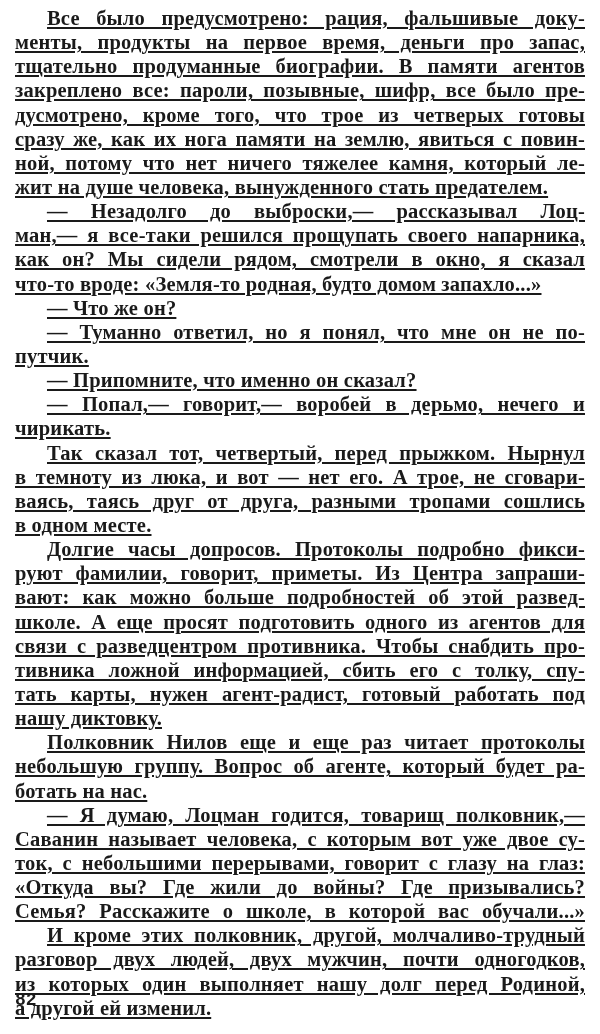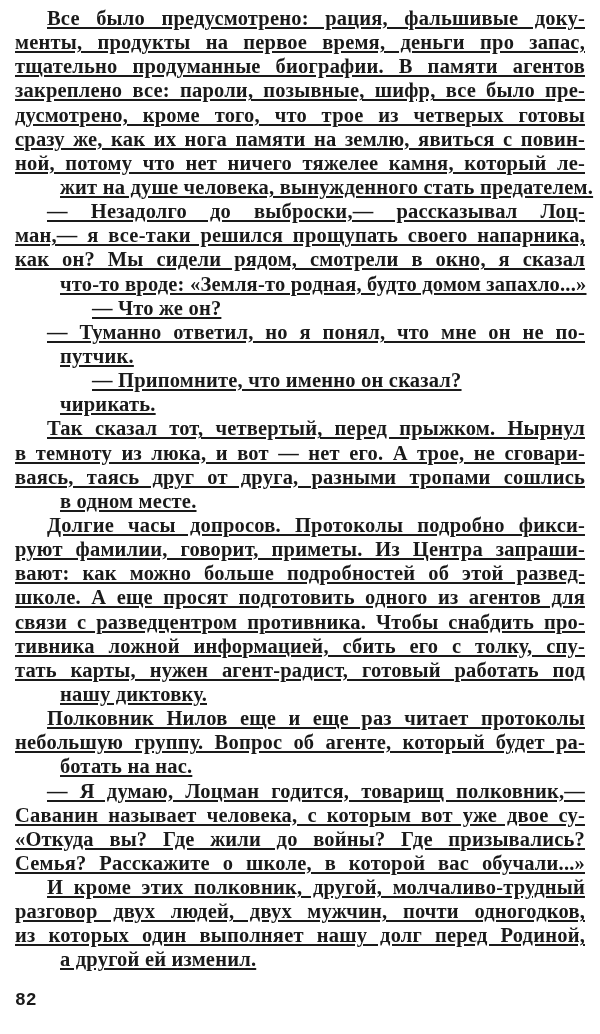--- a/index.html
+++ b/index.html
@@ -30,21 +30,20 @@
       text-align-last: justify;
       letter-spacing: 0.2px;
       font-weight: 600;
       text-decoration: underline;
     }
     .line.indent {
       padding-left: 32px;
     }
     .line.last {
       text-align-last: left;
-      margin-left: 45px;
     }
     .page-number {
       position: absolute;
       left: 15px;
       top: 990px;
       font-size: 18px;
       font-weight: 600;
       font-family: Liberation Mono, monospace;
     }
   </style>
@@ -61,38 +60,40 @@
     <div class="line">ной, потому что нет ничего тяжелее камня, который ле-</div>
     <div class="line last">жит на душе человека, вынужденного стать предателем.</div>
     <div class="line indent">— Незадолго до выброски,— рассказывал Лоц-</div>
     <div class="line">ман,— я все-таки решился прощупать своего напарника,</div>
     <div class="line">как он? Мы сидели рядом, смотрели в окно, я сказал</div>
     <div class="line last">что-то вроде: «Земля-то родная, будто домом запахло...»</div>
     <div class="line indent last">— Что же он?</div>
     <div class="line indent">— Туманно ответил, но я понял, что мне он не по-</div>
     <div class="line last">путчик.</div>
     <div class="line indent last">— Припомните, что именно он сказал?</div>
+    <div class="line indent">— Попал,— говорит,— воробей в дерьмо, нечего и</div>
     <div class="line last">чирикать.</div>
     <div class="line indent">Так сказал тот, четвертый, перед прыжком. Нырнул</div>
     <div class="line">в темноту из люка, и вот — нет его. А трое, не сговари-</div>
     <div class="line">ваясь, таясь друг от друга, разными тропами сошлись</div>
     <div class="line last">в одном месте.</div>
     <div class="line indent">Долгие часы допросов. Протоколы подробно фикси-</div>
     <div class="line">руют фамилии, говорит, приметы. Из Центра запраши-</div>
     <div class="line">вают: как можно больше подробностей об этой развед-</div>
     <div class="line">школе. А еще просят подготовить одного из агентов для</div>
     <div class="line">связи с разведцентром противника. Чтобы снабдить про-</div>
     <div class="line">тивника ложной информацией, сбить его с толку, спу-</div>
     <div class="line">тать карты, нужен агент-радист, готовый работать под</div>
     <div class="line last">нашу диктовку.</div>
     <div class="line indent">Полковник Нилов еще и еще раз читает протоколы</div>
     <div class="line">небольшую группу. Вопрос об агенте, который будет ра-</div>
     <div class="line last">ботать на нас.</div>
     <div class="line indent">— Я думаю, Лоцман годится, товарищ полковник,—</div>
     <div class="line">Саванин называет человека, с которым вот уже двое су-</div>
+    <div class="line">ток, с небольшими перерывами, говорит с глазу на глаз:</div>
     <div class="line">«Откуда вы? Где жили до войны? Где призывались?</div>
     <div class="line">Семья? Расскажите о школе, в которой вас обучали...»</div>
     <div class="line indent">И кроме этих полковник, другой, молчаливо-трудный</div>
     <div class="line">разговор двух людей, двух мужчин, почти одногодков,</div>
     <div class="line">из которых один выполняет нашу долг перед Родиной,</div>
     <div class="line last">а другой ей изменил.</div>
   </div>
 
 <div class="page-number">82</div>
 

